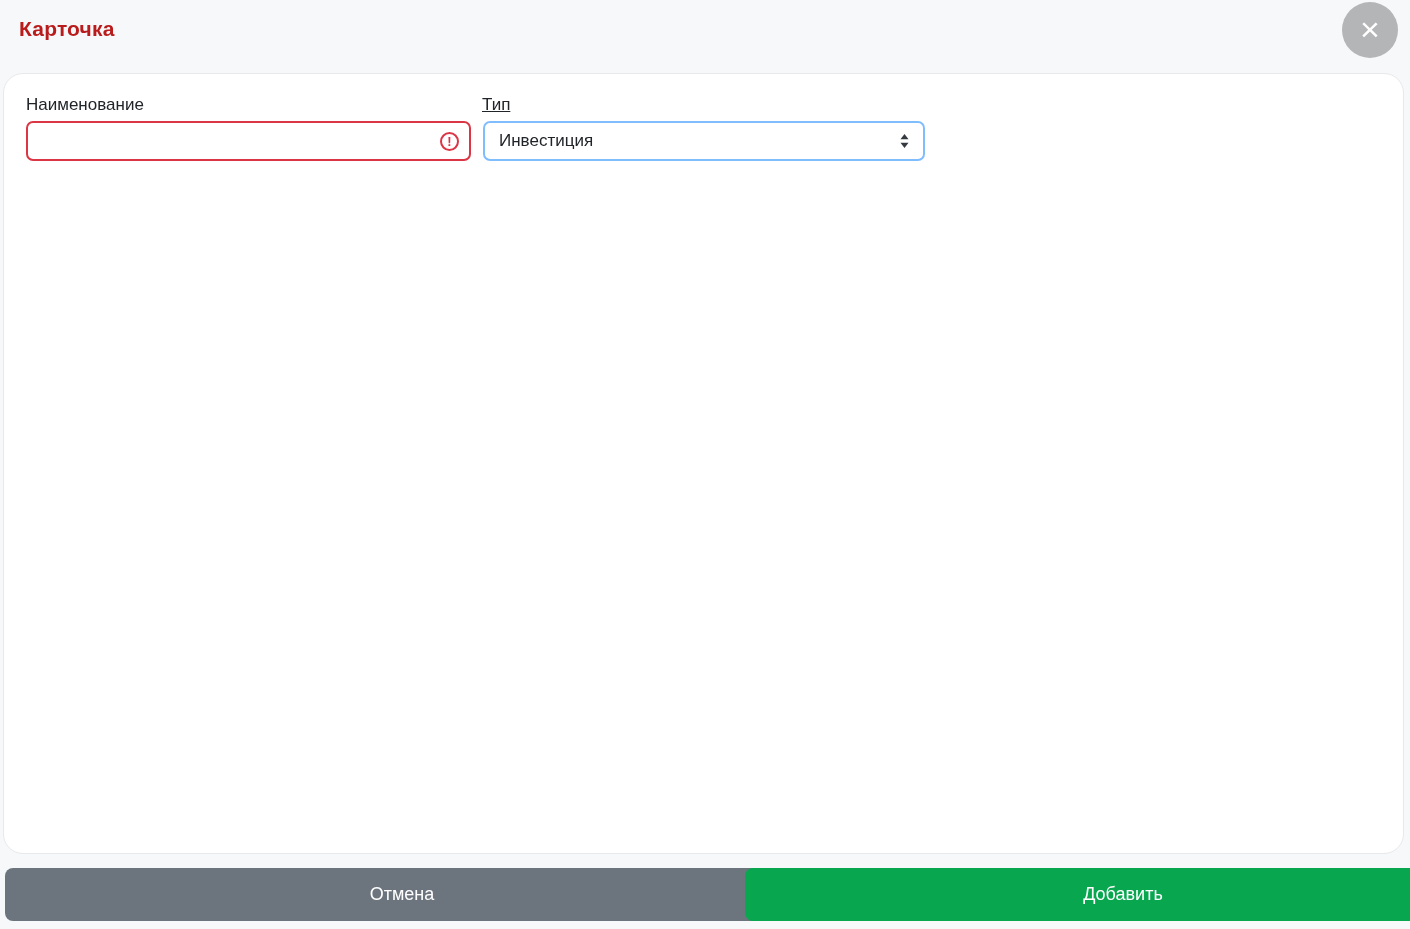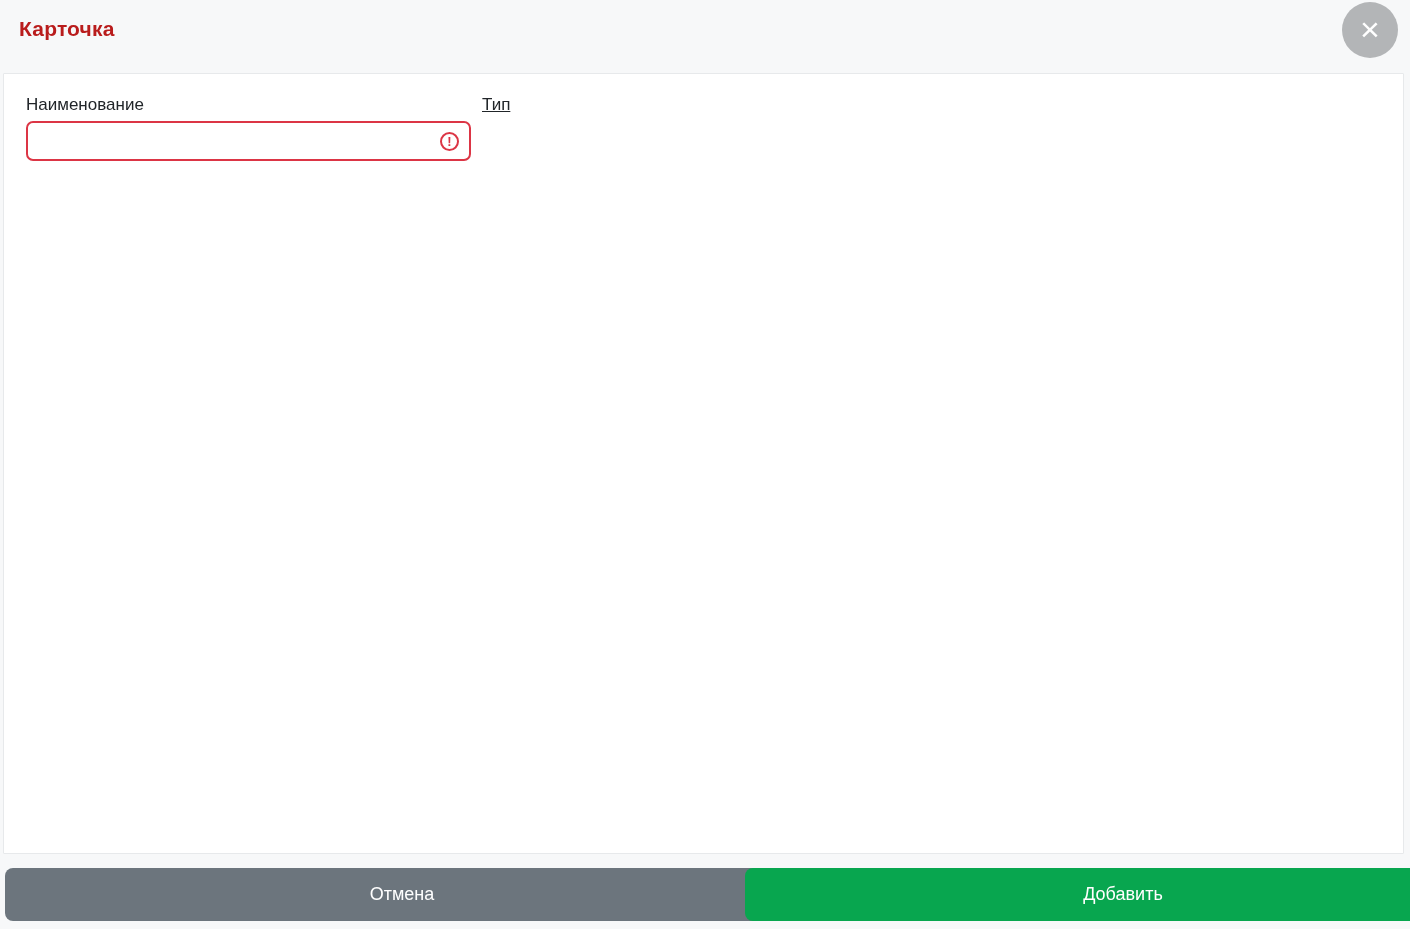--- a/index.html
+++ b/index.html
@@ -63,21 +63,21 @@
 
   
   .card {
     position: absolute;
     left: 3px;
     top: 73px;
     width: 1401px;
     height: 781px;
     background: #ffffff;
     border: 1px solid var(--card-border);
-    border-radius: 1px;
+    border-radius: 20px;
   }
   .field-label {
     position: absolute;
     font-size: 17px;
     color: #212529;
     line-height: 20px;
   }
   .label-name { left: 22px; top: 21px; }
   .label-type { left: 478px; top: 21px; text-decoration: underline; }
 
@@ -159,16 +159,23 @@
 <button class="close-btn">
   <span class="close-x">×</span>
 </button>
 
 <div class="card">
   <label class="field-label label-name">Наименование</label>
   <input class="text-input" value="" style="">
   <span class="error-icon">!</span>
 
   <label class="field-label label-type">Тип</label>
+  <div class="select">
+    <span>Инвестиция</span>
+    <svg class="caret-icon" width="11" height="16" viewBox="0 0 11 16">
+      <path d="M5.5 1 L9.5 6.2 H1.5 Z" fill="#343a40"></path>
+      <path d="M5.5 15 L1.5 9.8 H9.5 Z" fill="#343a40"></path>
+    </svg>
+  </div>
 </div>
 
 <button class="btn btn-cancel">Отмена</button>
 <button class="btn btn-submit">Добавить</button>
 
 </body></html>

